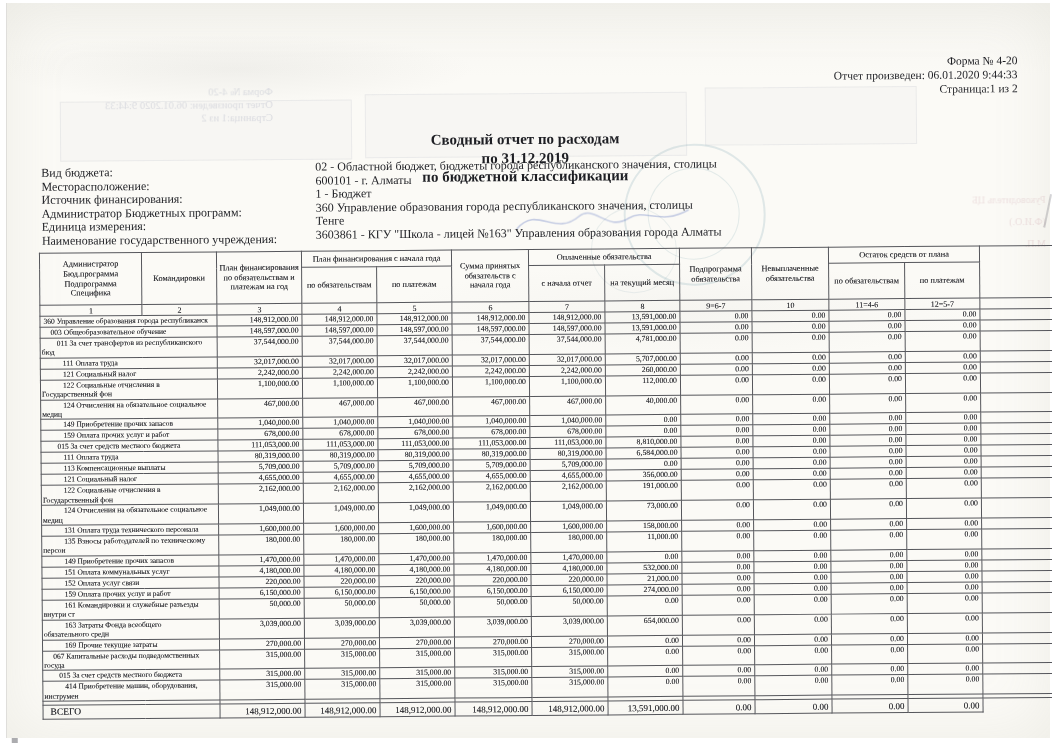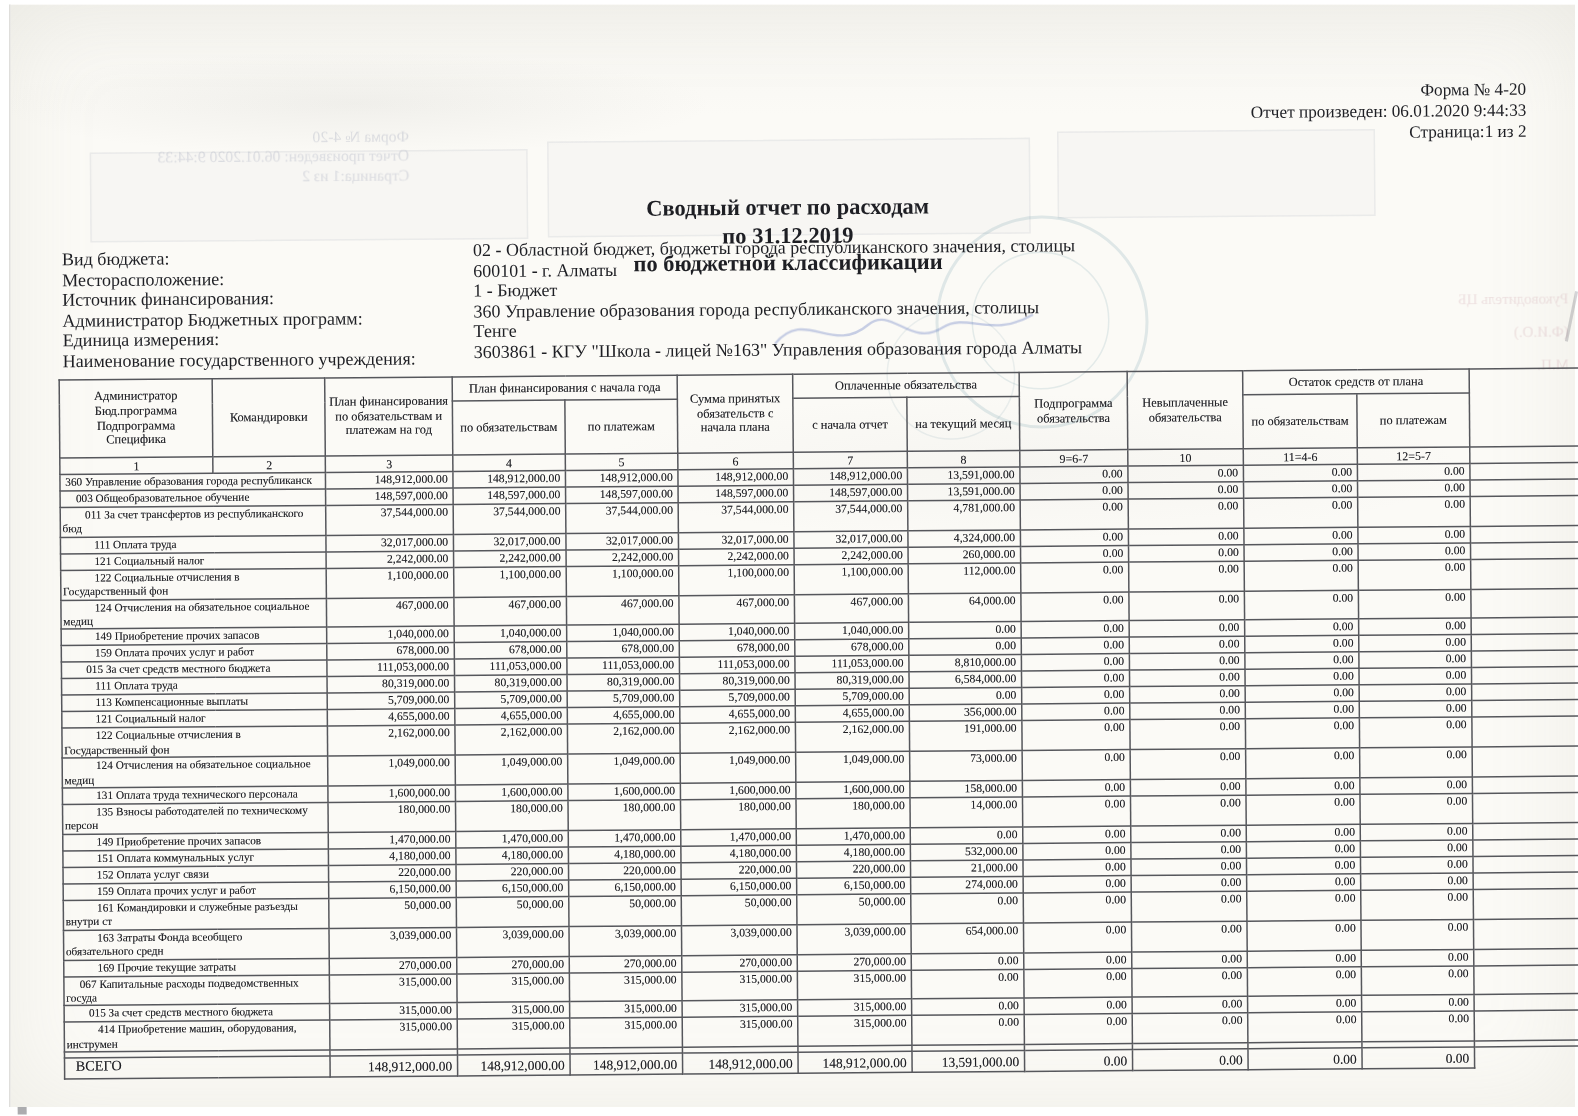--- a/index.html
+++ b/index.html
@@ -170,21 +170,21 @@
       </colgroup>
       <thead>
         <tr class="h1">
           <th rowspan="2">Администратор
 Бюд.программа
 Подпрограмма
 Специфика</th>
           <th rowspan="2">Командировки</th>
           <th rowspan="2">План финансирования по обязательствам и платежам на год</th>
           <th colspan="2">План финансирования с начала года</th>
-          <th rowspan="2">Сумма принятых обязательств с начала плана</th>
+          <th rowspan="2">Сумма принятых обязательств с начала года</th>
           <th colspan="2">Оплаченные обязательства</th>
           <th rowspan="2">Подпрограмма обязательства</th>
           <th rowspan="2">Невыплаченные обязательства</th>
           <th colspan="2">Остаток средств от плана</th>
           <th rowspan="2" class="open"></th>
         </tr>
         <tr class="h2">
           <th>по обязательствам</th>
           <th>по платежам</th>
           <th>с начала отчет</th>
@@ -252,21 +252,21 @@
             <td class="num">0.00</td>
             <td class="open"></td>
           </tr>
           <tr>
             <td colspan="2" class="name lvl3">111 Оплата труда</td>
             <td class="num">32,017,000.00</td>
             <td class="num">32,017,000.00</td>
             <td class="num">32,017,000.00</td>
             <td class="num">32,017,000.00</td>
             <td class="num">32,017,000.00</td>
-            <td class="num">4,324,000.00</td>
+            <td class="num">5,707,000.00</td>
             <td class="num">0.00</td>
             <td class="num">0.00</td>
             <td class="num">0.00</td>
             <td class="num">0.00</td>
             <td class="open"></td>
           </tr>
           <tr>
             <td colspan="2" class="name lvl3">121 Социальный налог</td>
             <td class="num">2,242,000.00</td>
             <td class="num">2,242,000.00</td>
@@ -296,21 +296,21 @@
             <td class="open"></td>
           </tr>
           <tr>
             <td colspan="2" class="name lvl3">124 Отчисления на обязательное социальное
 медиц</td>
             <td class="num">467,000.00</td>
             <td class="num">467,000.00</td>
             <td class="num">467,000.00</td>
             <td class="num">467,000.00</td>
             <td class="num">467,000.00</td>
-            <td class="num">64,000.00</td>
+            <td class="num">40,000.00</td>
             <td class="num">0.00</td>
             <td class="num">0.00</td>
             <td class="num">0.00</td>
             <td class="num">0.00</td>
             <td class="open"></td>
           </tr>
           <tr>
             <td colspan="2" class="name lvl3">149 Приобретение прочих запасов</td>
             <td class="num">1,040,000.00</td>
             <td class="num">1,040,000.00</td>
@@ -439,21 +439,21 @@
             <td class="open"></td>
           </tr>
           <tr>
             <td colspan="2" class="name lvl3">135 Взносы работодателей по техническому
 персон</td>
             <td class="num">180,000.00</td>
             <td class="num">180,000.00</td>
             <td class="num">180,000.00</td>
             <td class="num">180,000.00</td>
             <td class="num">180,000.00</td>
-            <td class="num">14,000.00</td>
+            <td class="num">11,000.00</td>
             <td class="num">0.00</td>
             <td class="num">0.00</td>
             <td class="num">0.00</td>
             <td class="num">0.00</td>
             <td class="open"></td>
           </tr>
           <tr>
             <td colspan="2" class="name lvl3">149 Приобретение прочих запасов</td>
             <td class="num">1,470,000.00</td>
             <td class="num">1,470,000.00</td>

